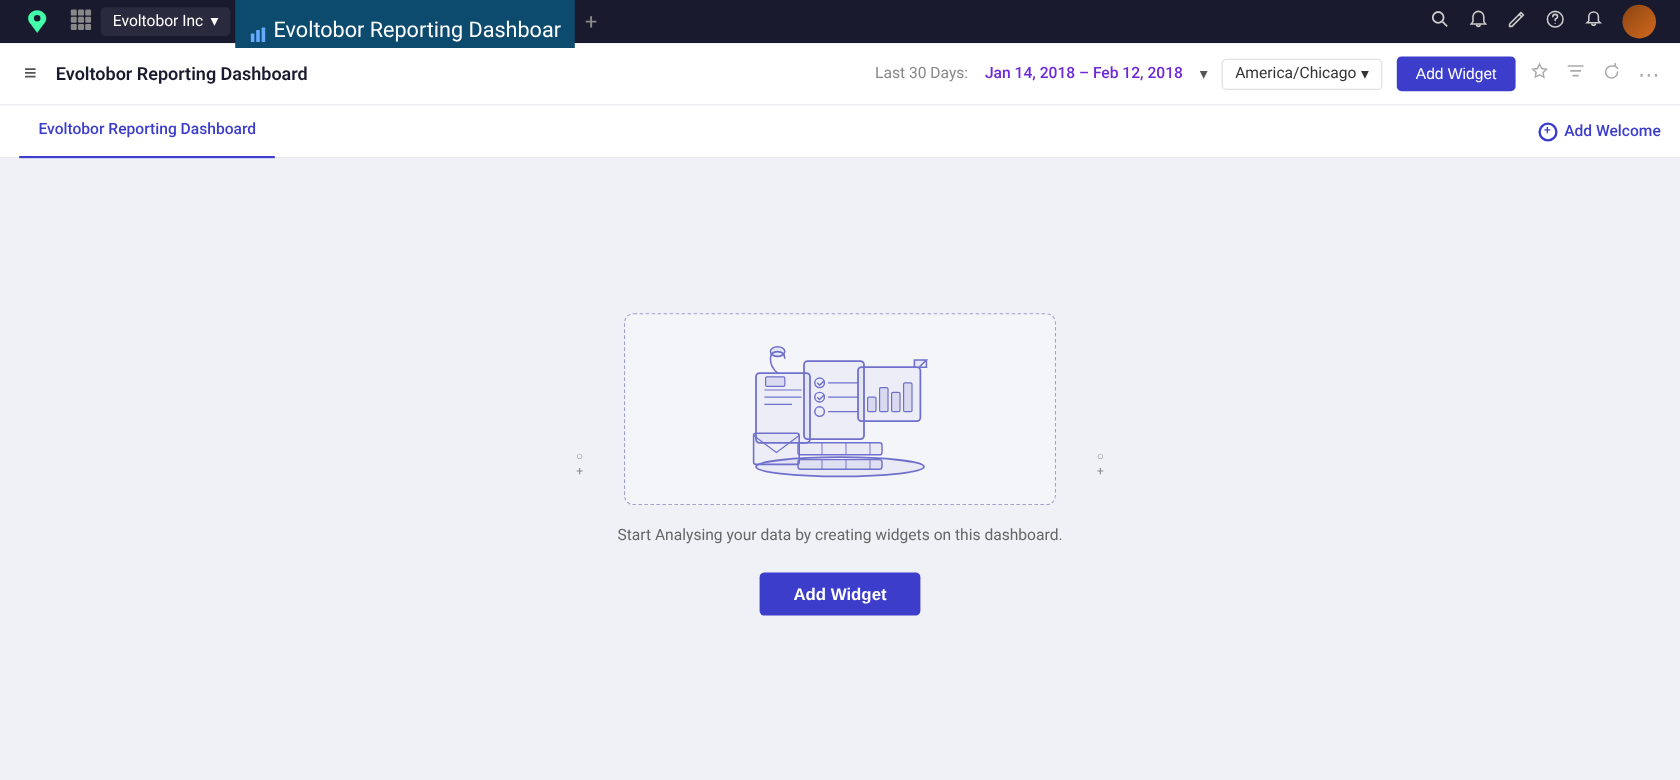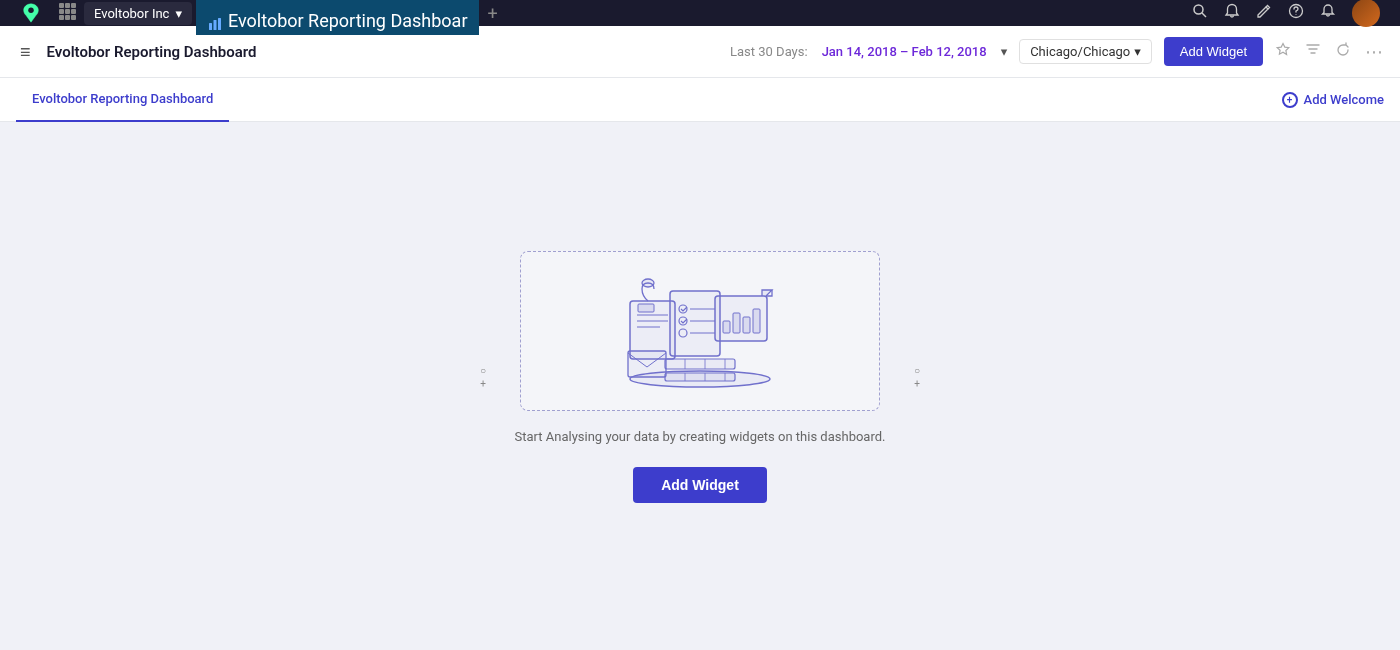--- a/index.html
+++ b/index.html
@@ -1,21 +1,21 @@
 <!DOCTYPE html>
 <html><head>
   <meta charset="utf-8">
   <style>
     * { box-sizing: border-box; margin: 0; padding: 0; }
     body { font-family: -apple-system, BlinkMacSystemFont, 'Segoe UI', Roboto, sans-serif; background: #f0f1f7; }
 
     
     .top-nav {
       background: #1a1a2e;
-      height: 26px;
+      height: 36px;
       display: flex;
       align-items: center;
       padding: 0 12px;
       gap: 0;
     }
     .top-nav-logo {
       display: flex;
       align-items: center;
       gap: 6px;
       color: #fff;
@@ -349,21 +349,21 @@
 
 <div class="second-bar">
   <span class="hamburger">≡</span>
   <span class="dashboard-title">Evoltobor Reporting Dashboard</span>
   <div class="date-range">
     <span class="label">Last 30 Days:</span>
     <span class="range">Jan 14, 2018 – Feb 12, 2018</span>
     <span>▾</span>
   </div>
   <div class="timezone">
-    <span>Chicago/Chicago</span>
+    <span>America/Chicago</span>
     <span>▾</span>
   </div>
   <button class="add-widget-btn">Add Widget</button>
   <div class="toolbar-icons">
     <span>
       <svg width="16" height="16" viewBox="0 0 16 16" fill="none">
         <path d="M8 1.5l1.8 3.6 4 .6-2.9 2.8.7 4L8 10.3l-3.6 1.9.7-4L2.2 5.7l4-.6z" stroke="#aaa" stroke-width="1.2" fill="none"></path>
       </svg>
     </span>
     <span>

